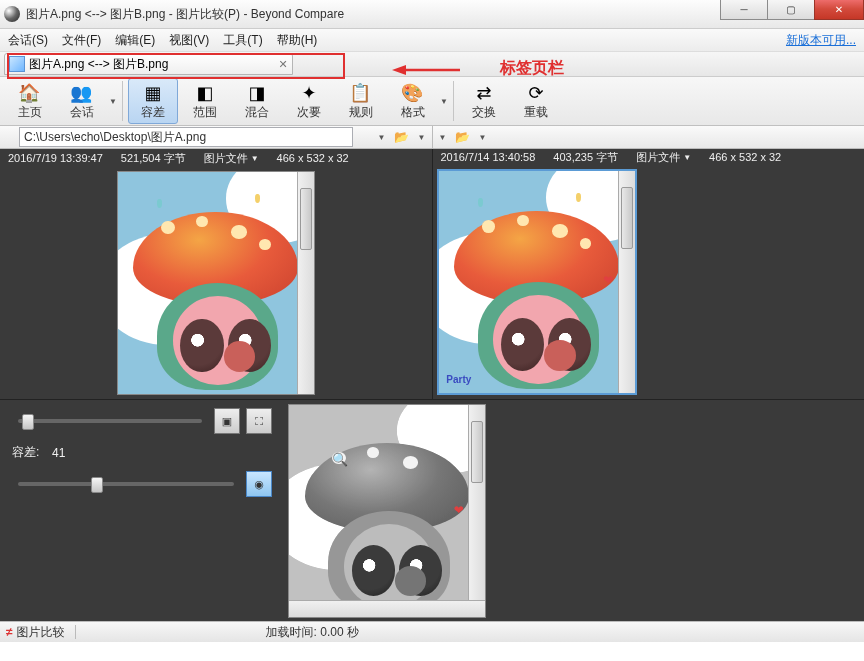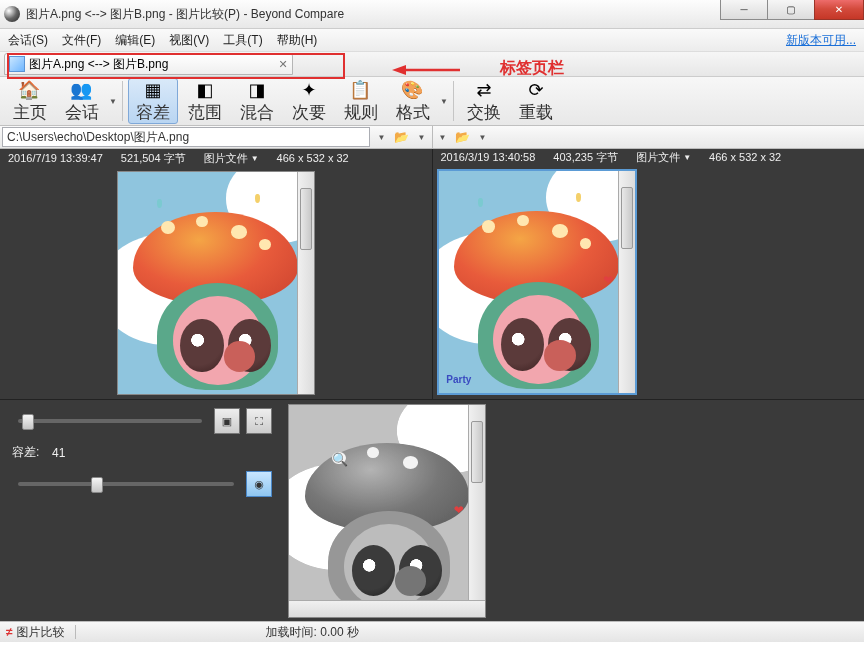--- a/index.html
+++ b/index.html
@@ -15,28 +15,28 @@
 .annot-box{position:absolute;left:7px;top:53px;width:334px;height:22px;border:2px solid #e03030;z-index:50;pointer-events:none}
 .annot-arrow{position:absolute;left:392px;top:63px;z-index:50;pointer-events:none}
 .annot-label{position:absolute;left:500px;top:58px;color:#e03030;font-weight:bold;font-size:16px;z-index:50;pointer-events:none}
 .tabrow{height:24px;background:linear-gradient(#f6f6f6,#e7e7e7);display:flex;align-items:center;border-bottom:1px solid #ccc}
 .tab{height:20px;border:1px solid #b5b5b5;background:linear-gradient(#fff,#efefef);display:flex;align-items:center;padding:0 4px;margin-left:4px;border-radius:3px 3px 0 0;position:relative}
 .tab .tab-icon{width:14px;height:14px;background:linear-gradient(135deg,#c9e6ff,#6fb6ff);border:1px solid #5a94d6;margin-right:4px}
 .tab .tab-close{margin-left:110px;color:#777;font-size:11px}
 .toolbar{height:48px;background:linear-gradient(#f7f7f7,#e8e8e8);border-bottom:1px solid #c0c0c0;display:flex;align-items:center;padding:0 4px}
 .tb-btn{display:flex;flex-direction:column;align-items:center;justify-content:center;height:44px;min-width:40px;padding:0 4px;border:1px solid transparent;border-radius:3px;margin:0 1px}
 .tb-btn .ic{width:22px;height:22px;display:flex;align-items:center;justify-content:center;font-size:18px}
-.tb-btn .lbl{font-size:17px;color:#333;white-space:nowrap}
+.tb-btn .lbl{font-size:12px;color:#333;white-space:nowrap}
 .tb-btn.sel{background:linear-gradient(#d9e9f9,#b9d5f2);border-color:#7fa8d8}
 .tb-sep{width:1px;height:40px;background:#c5c5c5;margin:0 4px}
 .tb-drop{width:10px;display:flex;align-items:center;justify-content:center;color:#555;font-size:8px}
 .pathbar{height:22px;display:flex;border-bottom:1px solid #bbb}
 .path-half{flex:1;display:flex;align-items:center;background:linear-gradient(#fafafa,#e8e8e8);border-right:1px solid #bbb}
 .path-half:last-child{border-right:none}
-.path-input{flex:1;height:18px;margin:0 2px;border:1px solid #abadb3;background:#fff;padding:0 4px;font-size:12px;font-family:inherit;display:flex;align-items:center;color:#333}
+.path-input{flex:1;height:18px;margin:0 19px;border:1px solid #abadb3;background:#fff;padding:0 4px;font-size:12px;font-family:inherit;display:flex;align-items:center;color:#333}
 .path-ic{width:18px;height:18px;display:flex;align-items:center;justify-content:center;margin:0 1px}
 .compare-area{display:flex;height:250px;background:#b91c1c}
 .img-panel{flex:1;display:flex;flex-direction:column;position:relative}
 .img-panel:first-child{border-right:1px solid #222}
 .info-strip{height:18px;background:#3a3a3a;color:#eee;font-size:11px;display:flex;align-items:center;padding:0 8px;gap:18px}
 .info-strip .dd{color:#eee;display:flex;align-items:center;gap:3px}
 .img-view{flex:1;display:flex;align-items:flex-start;justify-content:center;background:#3a3a3a;padding:4px;position:relative}
 .img-frame{border:1px solid #888;background:#fff;position:relative}
 .img-frame.sel{border:2px solid #5b9bd5}
 .scrollbar-v{position:absolute;right:0;top:0;bottom:0;width:16px;background:linear-gradient(90deg,#f0f0f0,#dcdcdc);border-left:1px solid #aaa}
@@ -199,21 +199,21 @@
           <div class="eye" style="left:32%;top:66%"></div>
           <div class="eye" style="left:56%;top:66%"></div>
           <div class="mouth"></div>
         </div>
         <div class="scrollbar-v"></div>
       </div>
     </div>
   </div>
   <div class="img-panel">
     <div class="info-strip">
-      <span>2016/3/19 13:40:58</span>
+      <span>2016/7/14 13:40:58</span>
       <span>403,235 字节</span>
       <span class="dd">
           <span>图片文件</span>
           <span style="font-size:8px">▼</span>
         </span>
       <span>466 x 532 x 32</span>
     </div>
     <div class="img-view" style="justify-content:flex-start">
       <div class="img-frame sel" style="width:196px;height:222px">
         <div class="mush">

